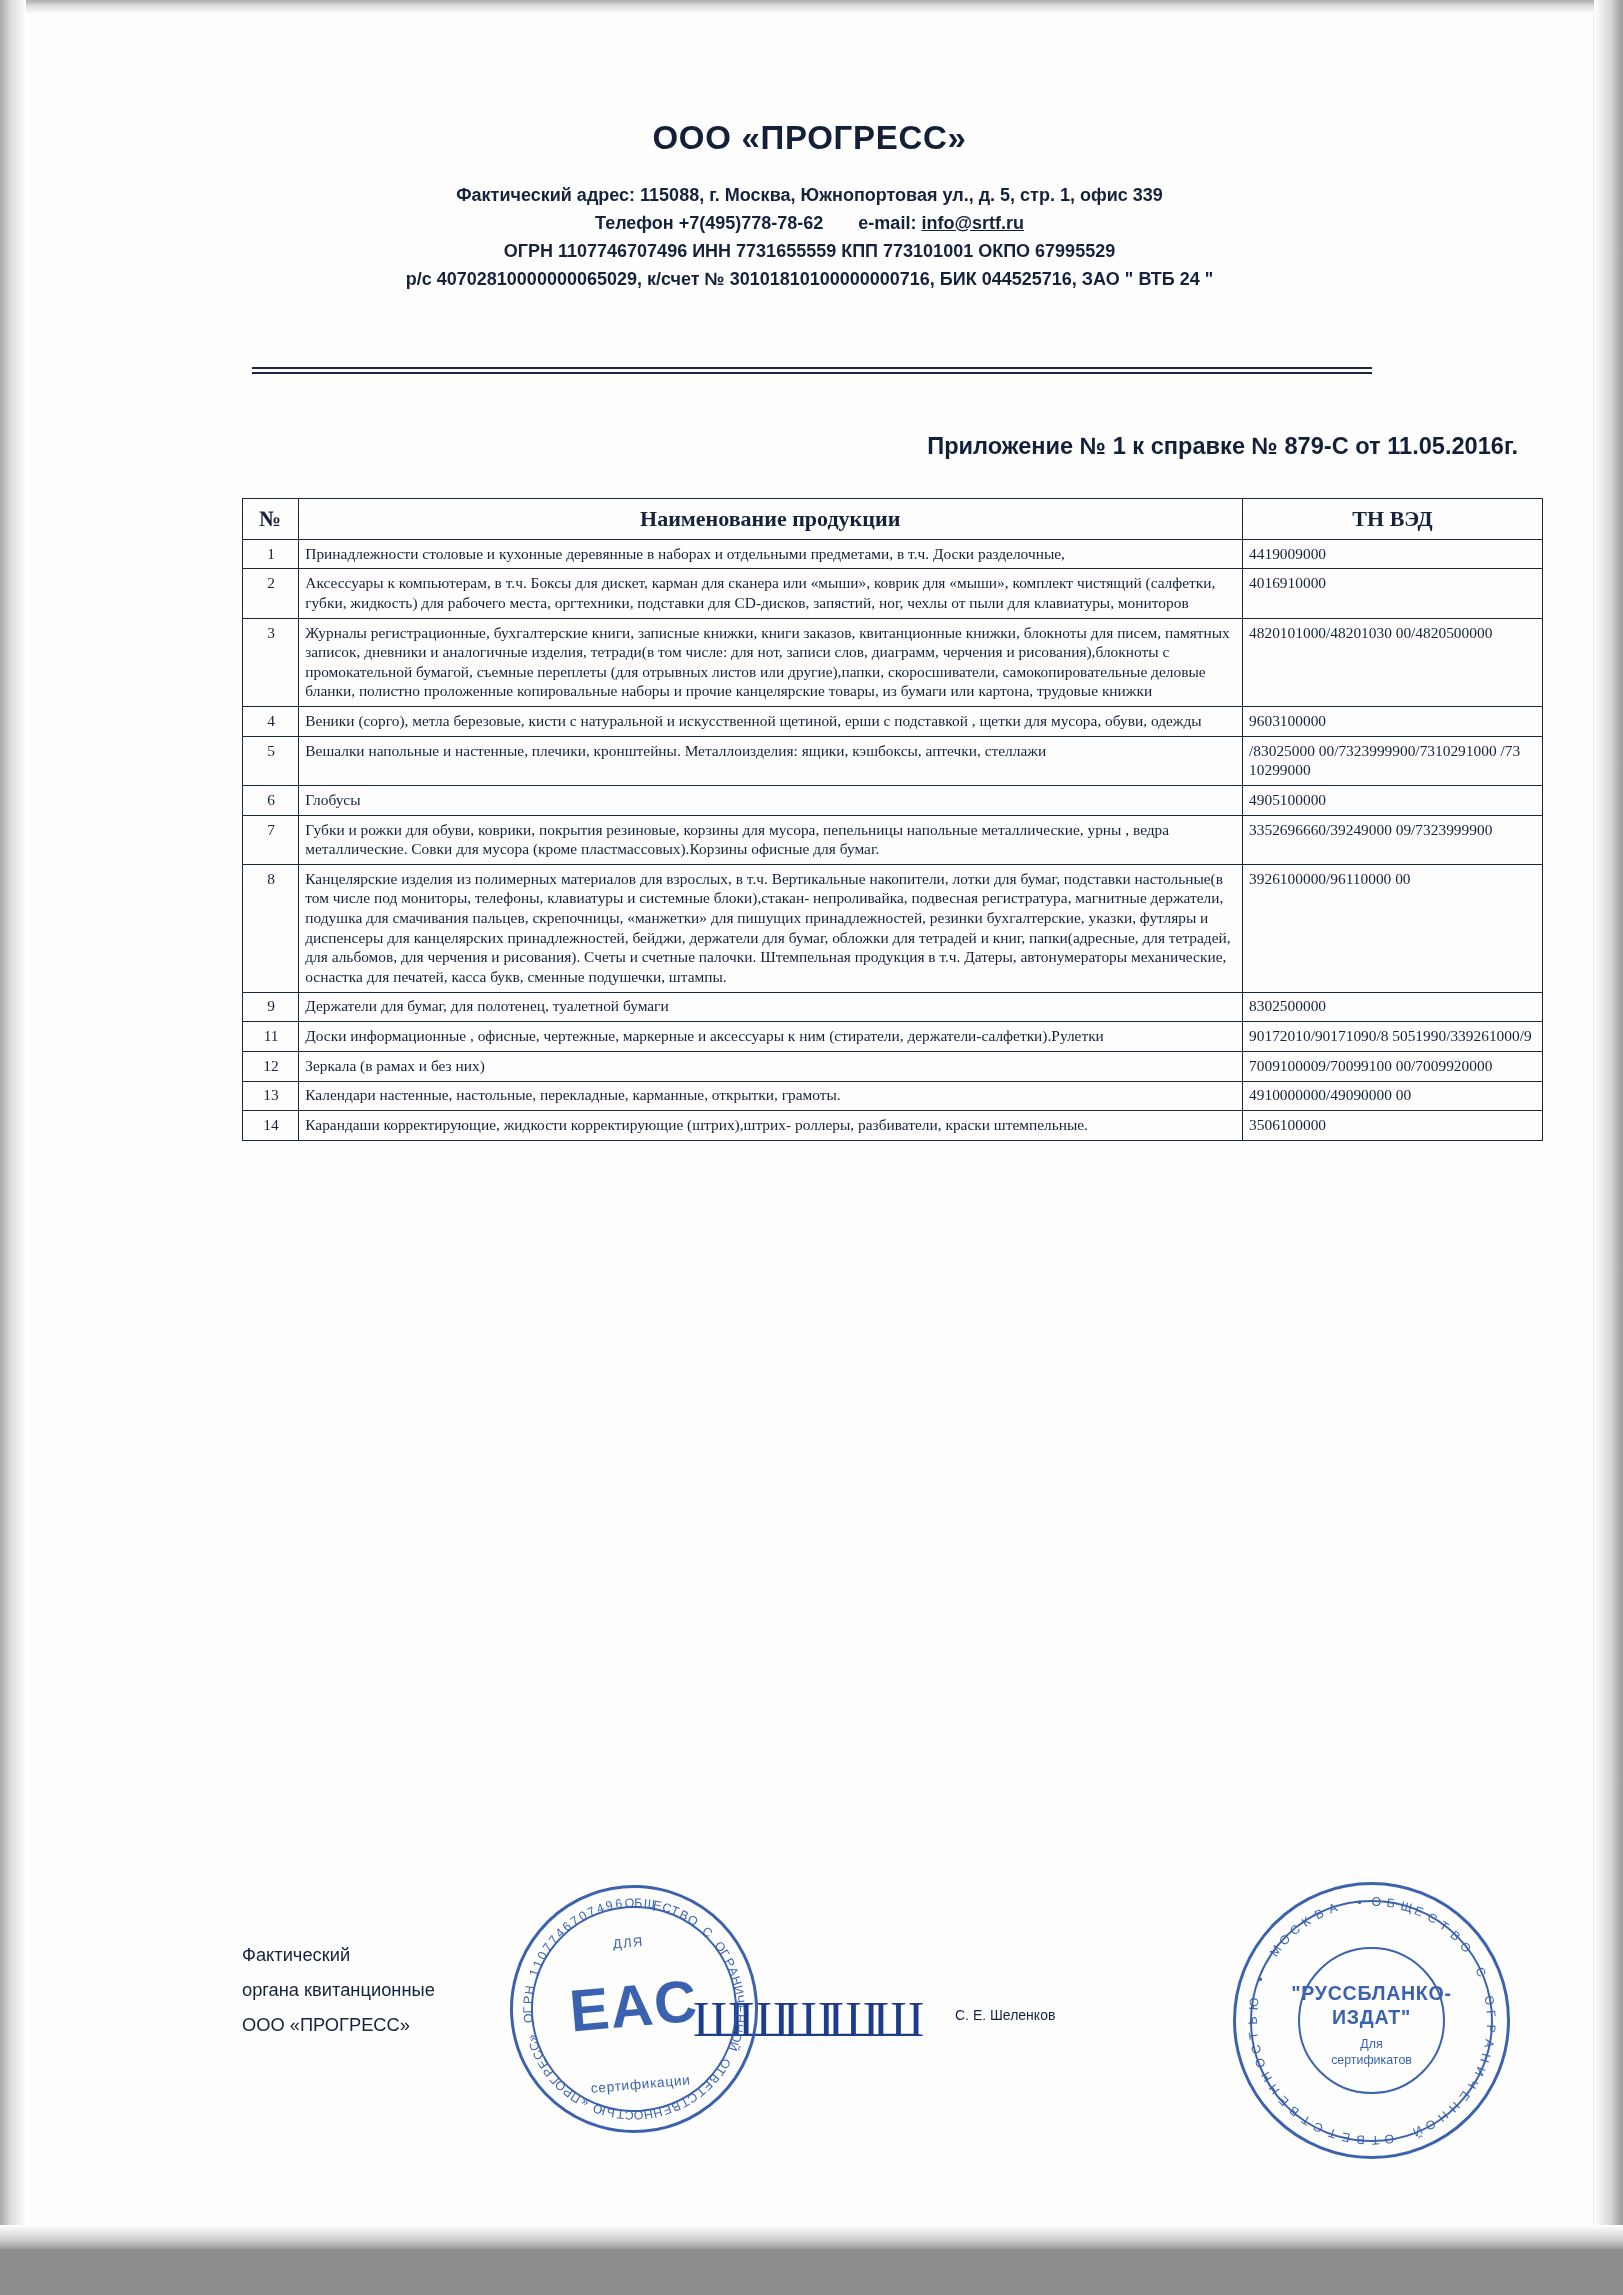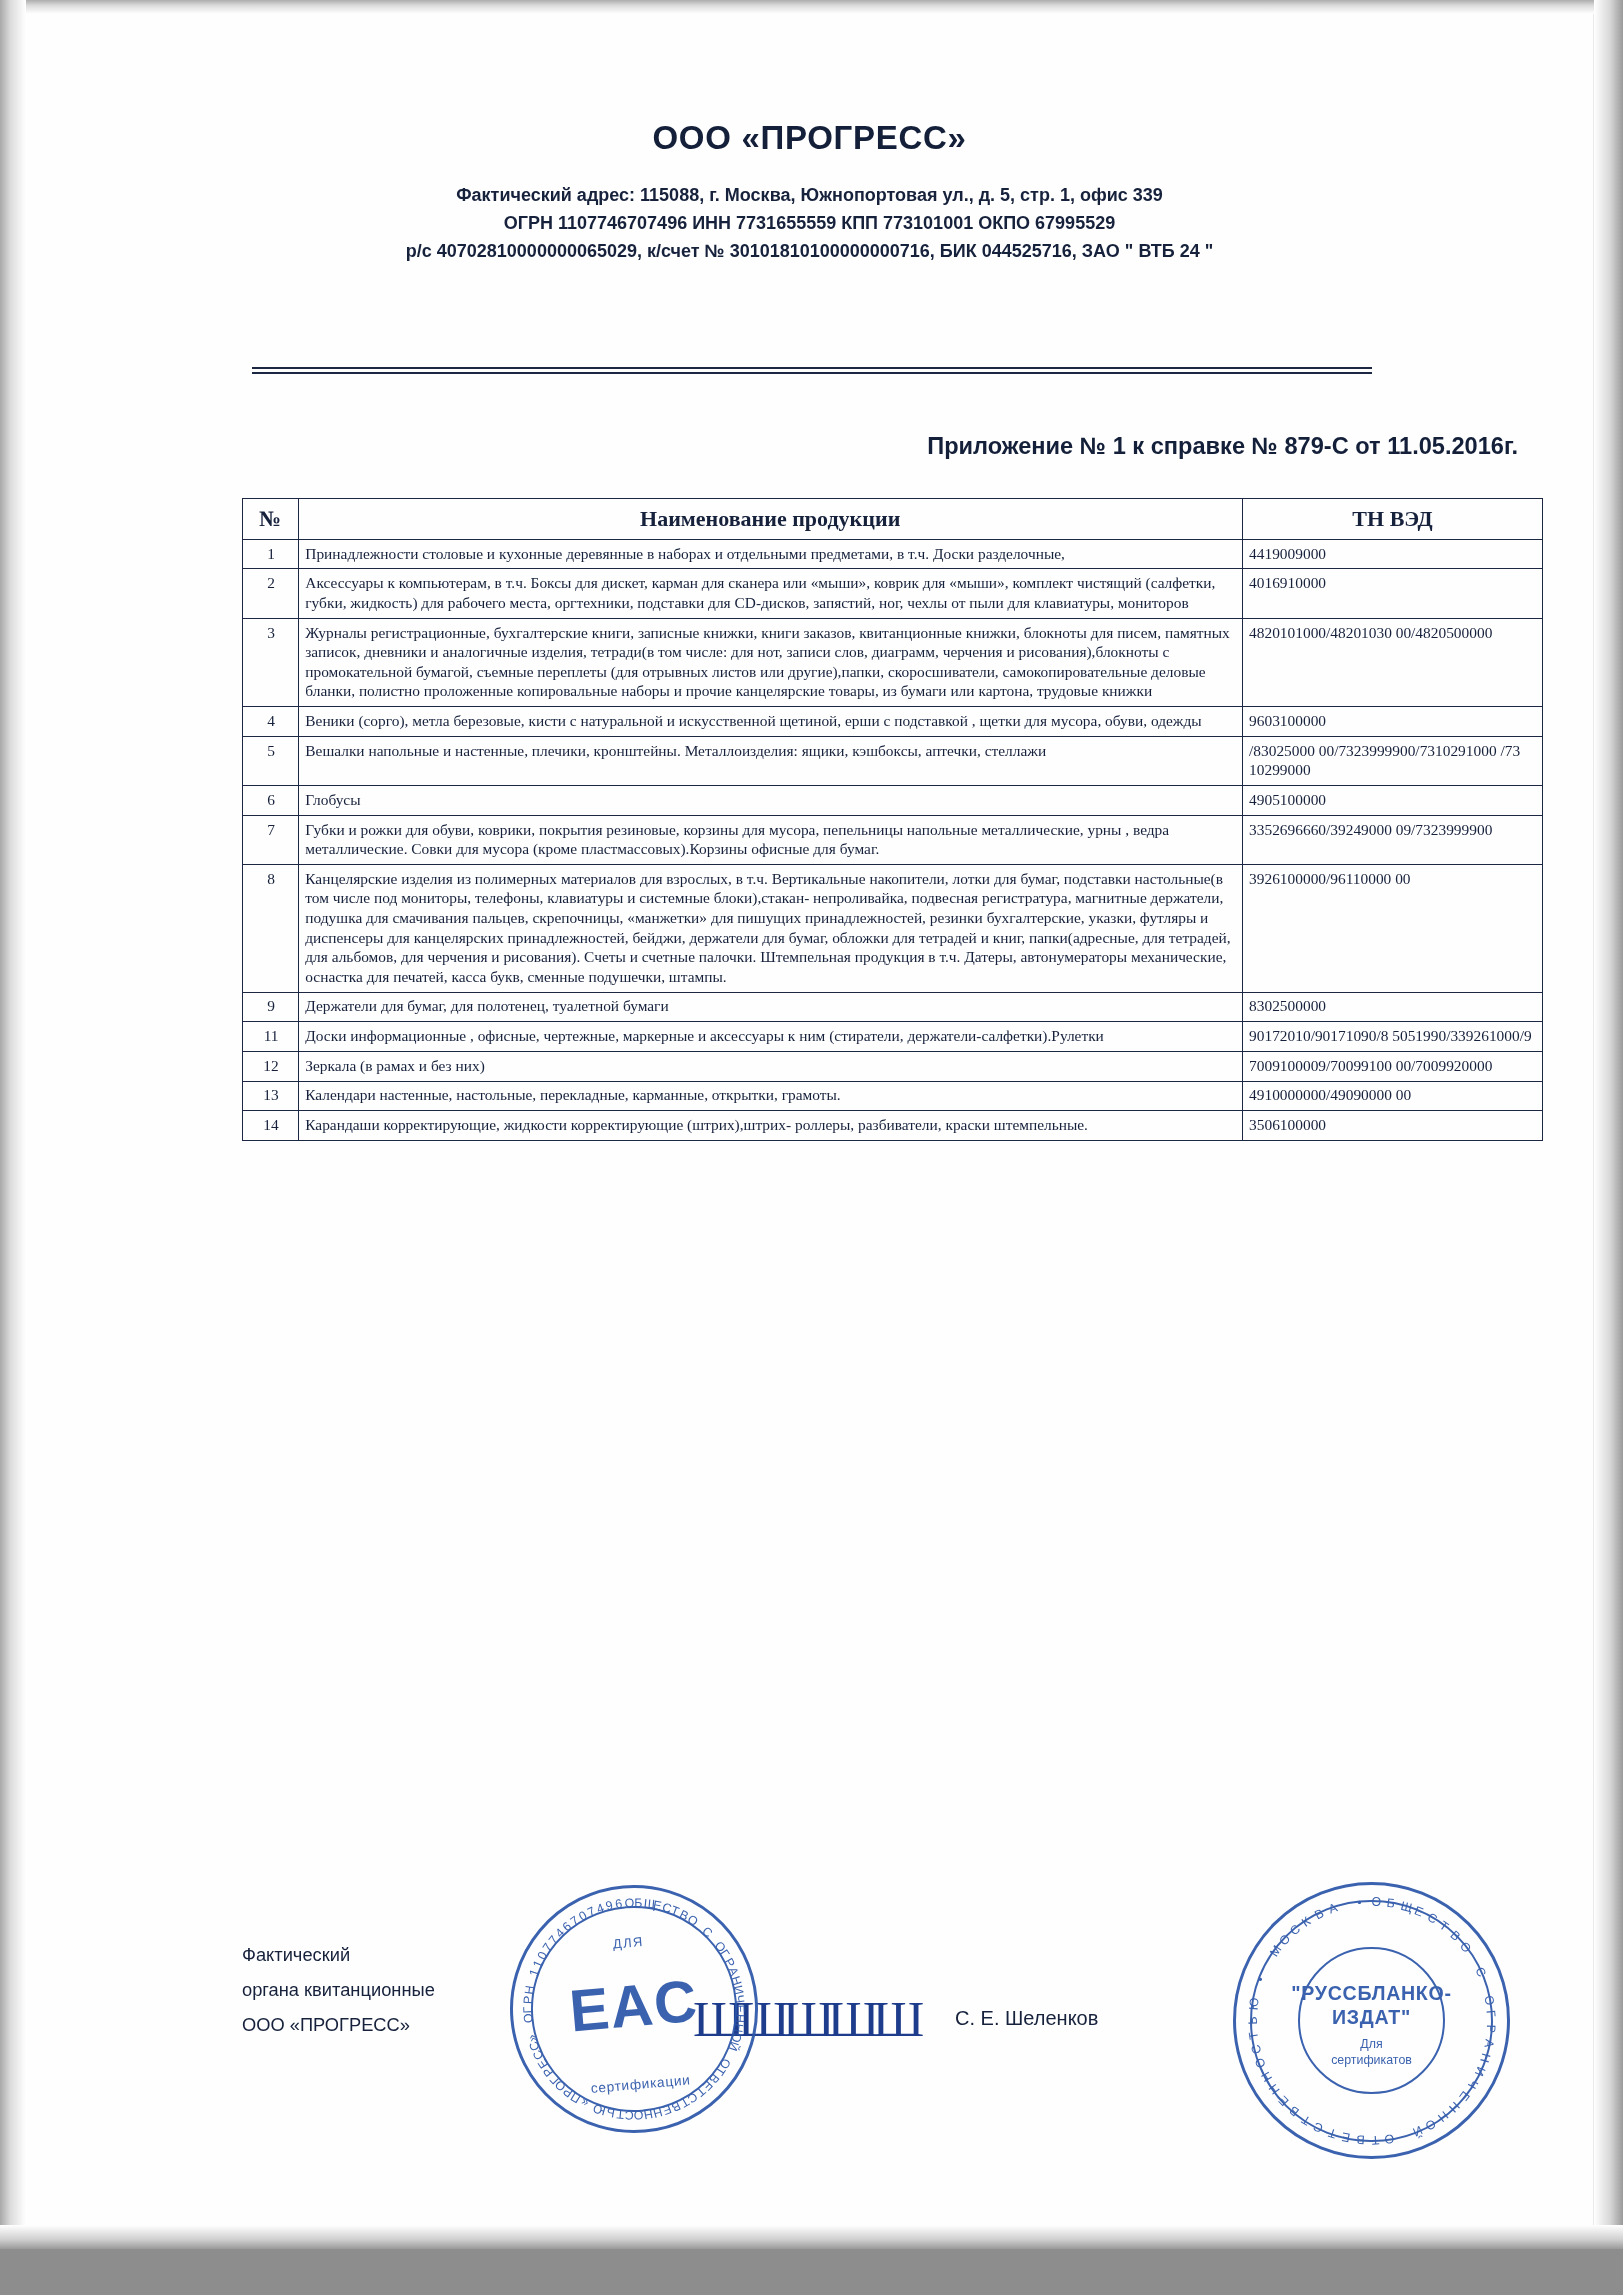--- a/index.html
+++ b/index.html
@@ -146,21 +146,21 @@
     top: 1923px;
     font-size: 18.3px;
     line-height: 35px;
     color: #16213c;
     font-family: "Liberation Sans", sans-serif;
   }
   .sig-name {
     position: absolute;
     left: 929px;
     top: 1993px;
-    font-size: 20px;
+    font-size: 14px;
     color: #16213c;
   }
   .scribble {
     position: absolute;
     left: 667px;
     top: 1976px;
     width: 275px;
     height: 59px;
     color: #1e3c8c;
     font-size: 51px;
@@ -264,20 +264,26 @@
 </style>
 </head>
 <body>
 
 <div class="page">
   <div class="sheet">
 
     <div class="header">
       <div class="company">ООО  «ПРОГРЕСС»</div>
       <div class="hline">Фактический адрес: 115088, г. Москва, Южнопортовая ул., д. 5, стр. 1, офис 339</div>
+      <div class="hline">
+        <span>Телефон  +7(495)778-78-62</span>
+        &nbsp;&nbsp;&nbsp;&nbsp;&nbsp;
+        <span>e-mail:</span>
+        <span class="email"><a href="#">info@srtf.ru</a></span>
+      </div>
       <div class="hline">ОГРН 1107746707496   ИНН 7731655559   КПП 773101001  ОКПО 67995529</div>
       <div class="hline">р/с 40702810000000065029,  к/счет № 30101810100000000716,  БИК 044525716,  ЗАО " ВТБ 24 "</div>
     </div>
 
     <div class="rule"></div>
 
     <div class="appendix">Приложение № 1 к справке №  879-С от 11.05.2016г.</div>
 
     <div class="tbl-wrap">
       <table class="doc">

